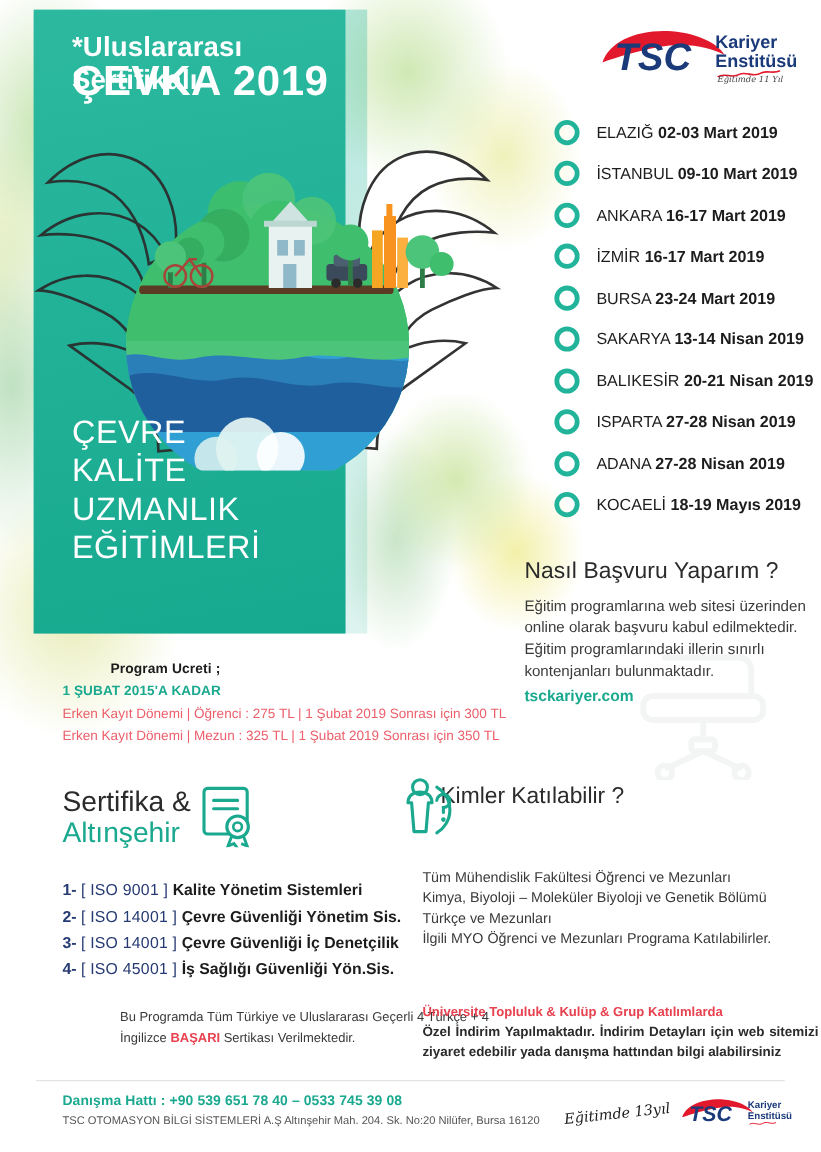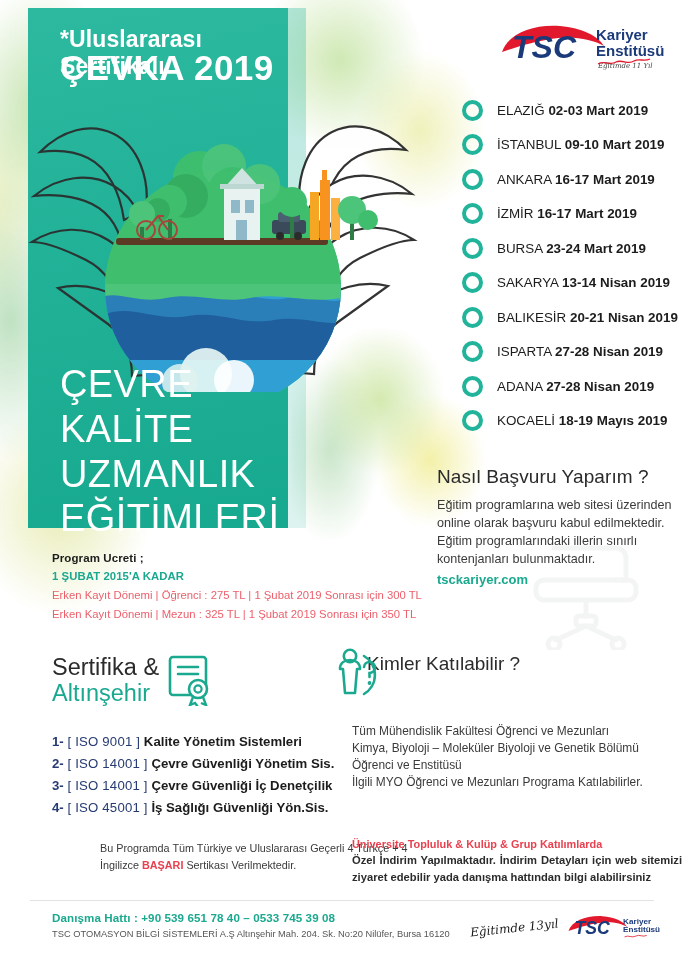--- a/index.html
+++ b/index.html
@@ -56,40 +56,40 @@
   .maintitle {
     position:absolute; left:60px; top:48px; width:260px;
     color:#ffffff; font-size:35px; font-weight:bold; letter-spacing:.5px;
   }
 
   
   .illus { position:absolute; left:28px; top:92px; width:390px; height:300px; }
 
   
   .bigheads {
-    position:absolute; left:60px; top:362px; width:240px;
-    color:#ffffff; font-size:38px; line-height:1.18; font-weight:400;
+    position:absolute; left:60px; top:345px; width:240px;
+    color:#ffffff; font-size:27px; line-height:1.18; font-weight:400;
     letter-spacing:.4px;
   }
   .bigheads div { white-space:nowrap; }
 
   
   .citylist { position:absolute; left:462px; top:93px; width:220px; }
   .cityrow { display:flex; align-items:center; height:34.5px; }
   .ring {
     width:21px; height:21px; border-radius:50%;
     border:4.5px solid #22b49a; flex:0 0 auto; background:transparent;
   }
   .citytxt { margin-left:14px; font-size:13.4px; color:#1c1c1c; white-space:nowrap; }
   .citytxt .cn { font-weight:400; }
   .citytxt .dt { font-weight:bold; }
 
   
   .price { position:absolute; left:52px; top:552px; width:400px; }
-  .price .p-h { font-size:11.5px; font-weight:bold; color:#1c1c1c; letter-spacing:.1px; }
+  .price .p-h { font-size:11.5px; font-weight:bold; color:#1c1c1c; letter-spacing:.1px;margin-left:40px; }
   .price .p-s { font-size:11.3px; font-weight:bold; color:#1aa98f; margin-top:6px; letter-spacing:.1px; }
   .price .p-r { font-size:11.3px; color:#ec5f6b; margin-top:7px; white-space:nowrap; }
 
   
   .apply { position:absolute; left:437px; top:466px; width:250px; }
   .apply h2 { font-size:19px; font-weight:400; color:#2b2b2b; letter-spacing:.1px; }
   .apply p { font-size:12.6px; line-height:1.42; color:#3a3a3a; margin-top:9px; }
   .apply .site { font-size:13px; color:#1aa98f; font-weight:bold; margin-top:3px; }
 
   
@@ -381,21 +381,21 @@
       <path d="M31 20 a5.5 5.5 0 1 1 5.5 6 v4" fill="none" stroke="#1aa98f" stroke-width="2.6" stroke-linecap="round"></path>
       <circle cx="36.5" cy="36" r="1.9" fill="#1aa98f"></circle>
     </svg>
   </div>
   <h2>Kimler Katılabilir ?</h2>
 </div>
 
 <div class="wholist">
   <div>Tüm Mühendislik Fakültesi Öğrenci ve Mezunları</div>
   <div>Kimya, Biyoloji – Moleküler Biyoloji ve Genetik Bölümü</div>
-  <div>Öğrenci ve Enstitüsü</div>
+  <div>Türkçe ve Mezunları</div>
   <div>İlgili MYO Öğrenci ve Mezunları Programa Katılabilirler.</div>
 </div>
 
 <div class="disc">
   <div class="d1">Üniversite Topluluk &amp; Kulüp &amp; Grup Katılımlarda</div>
   <div class="d2">Özel İndirim Yapılmaktadır. İndirim Detayları için web sitemizi ziyaret edebilir yada danışma hattından bilgi alabilirsiniz</div>
 </div>
 
 <div class="footline"></div>
 

